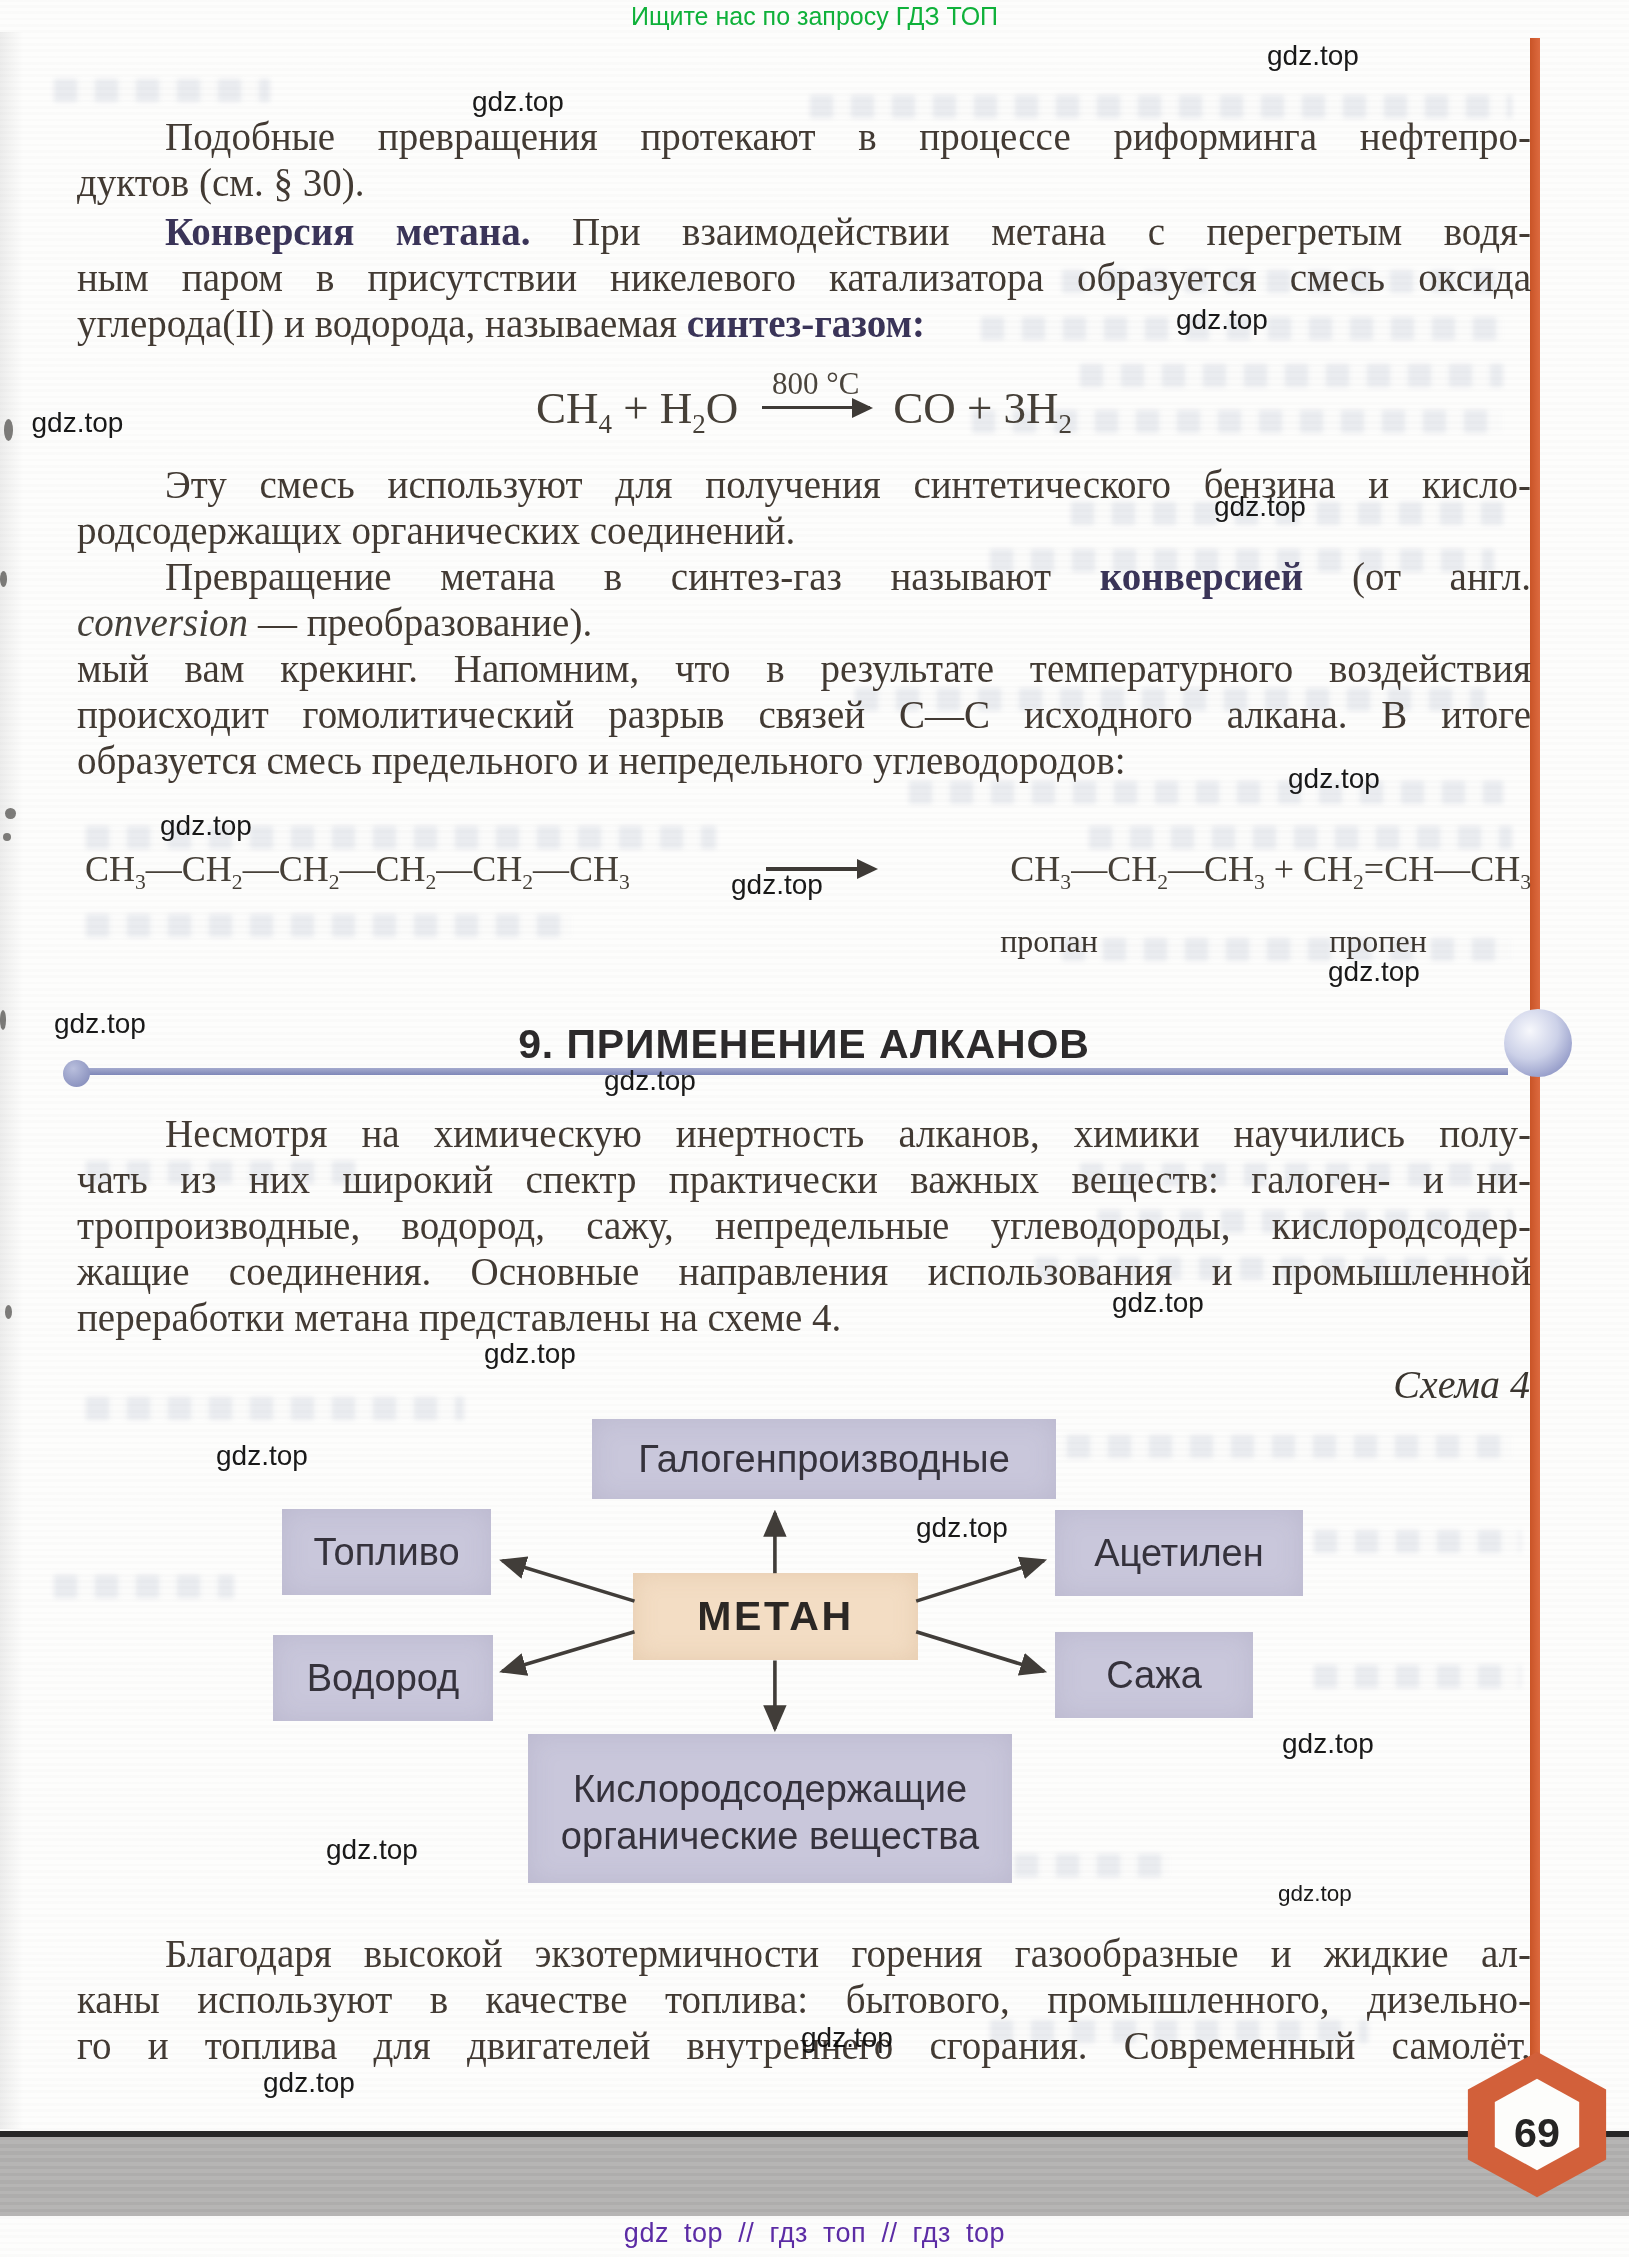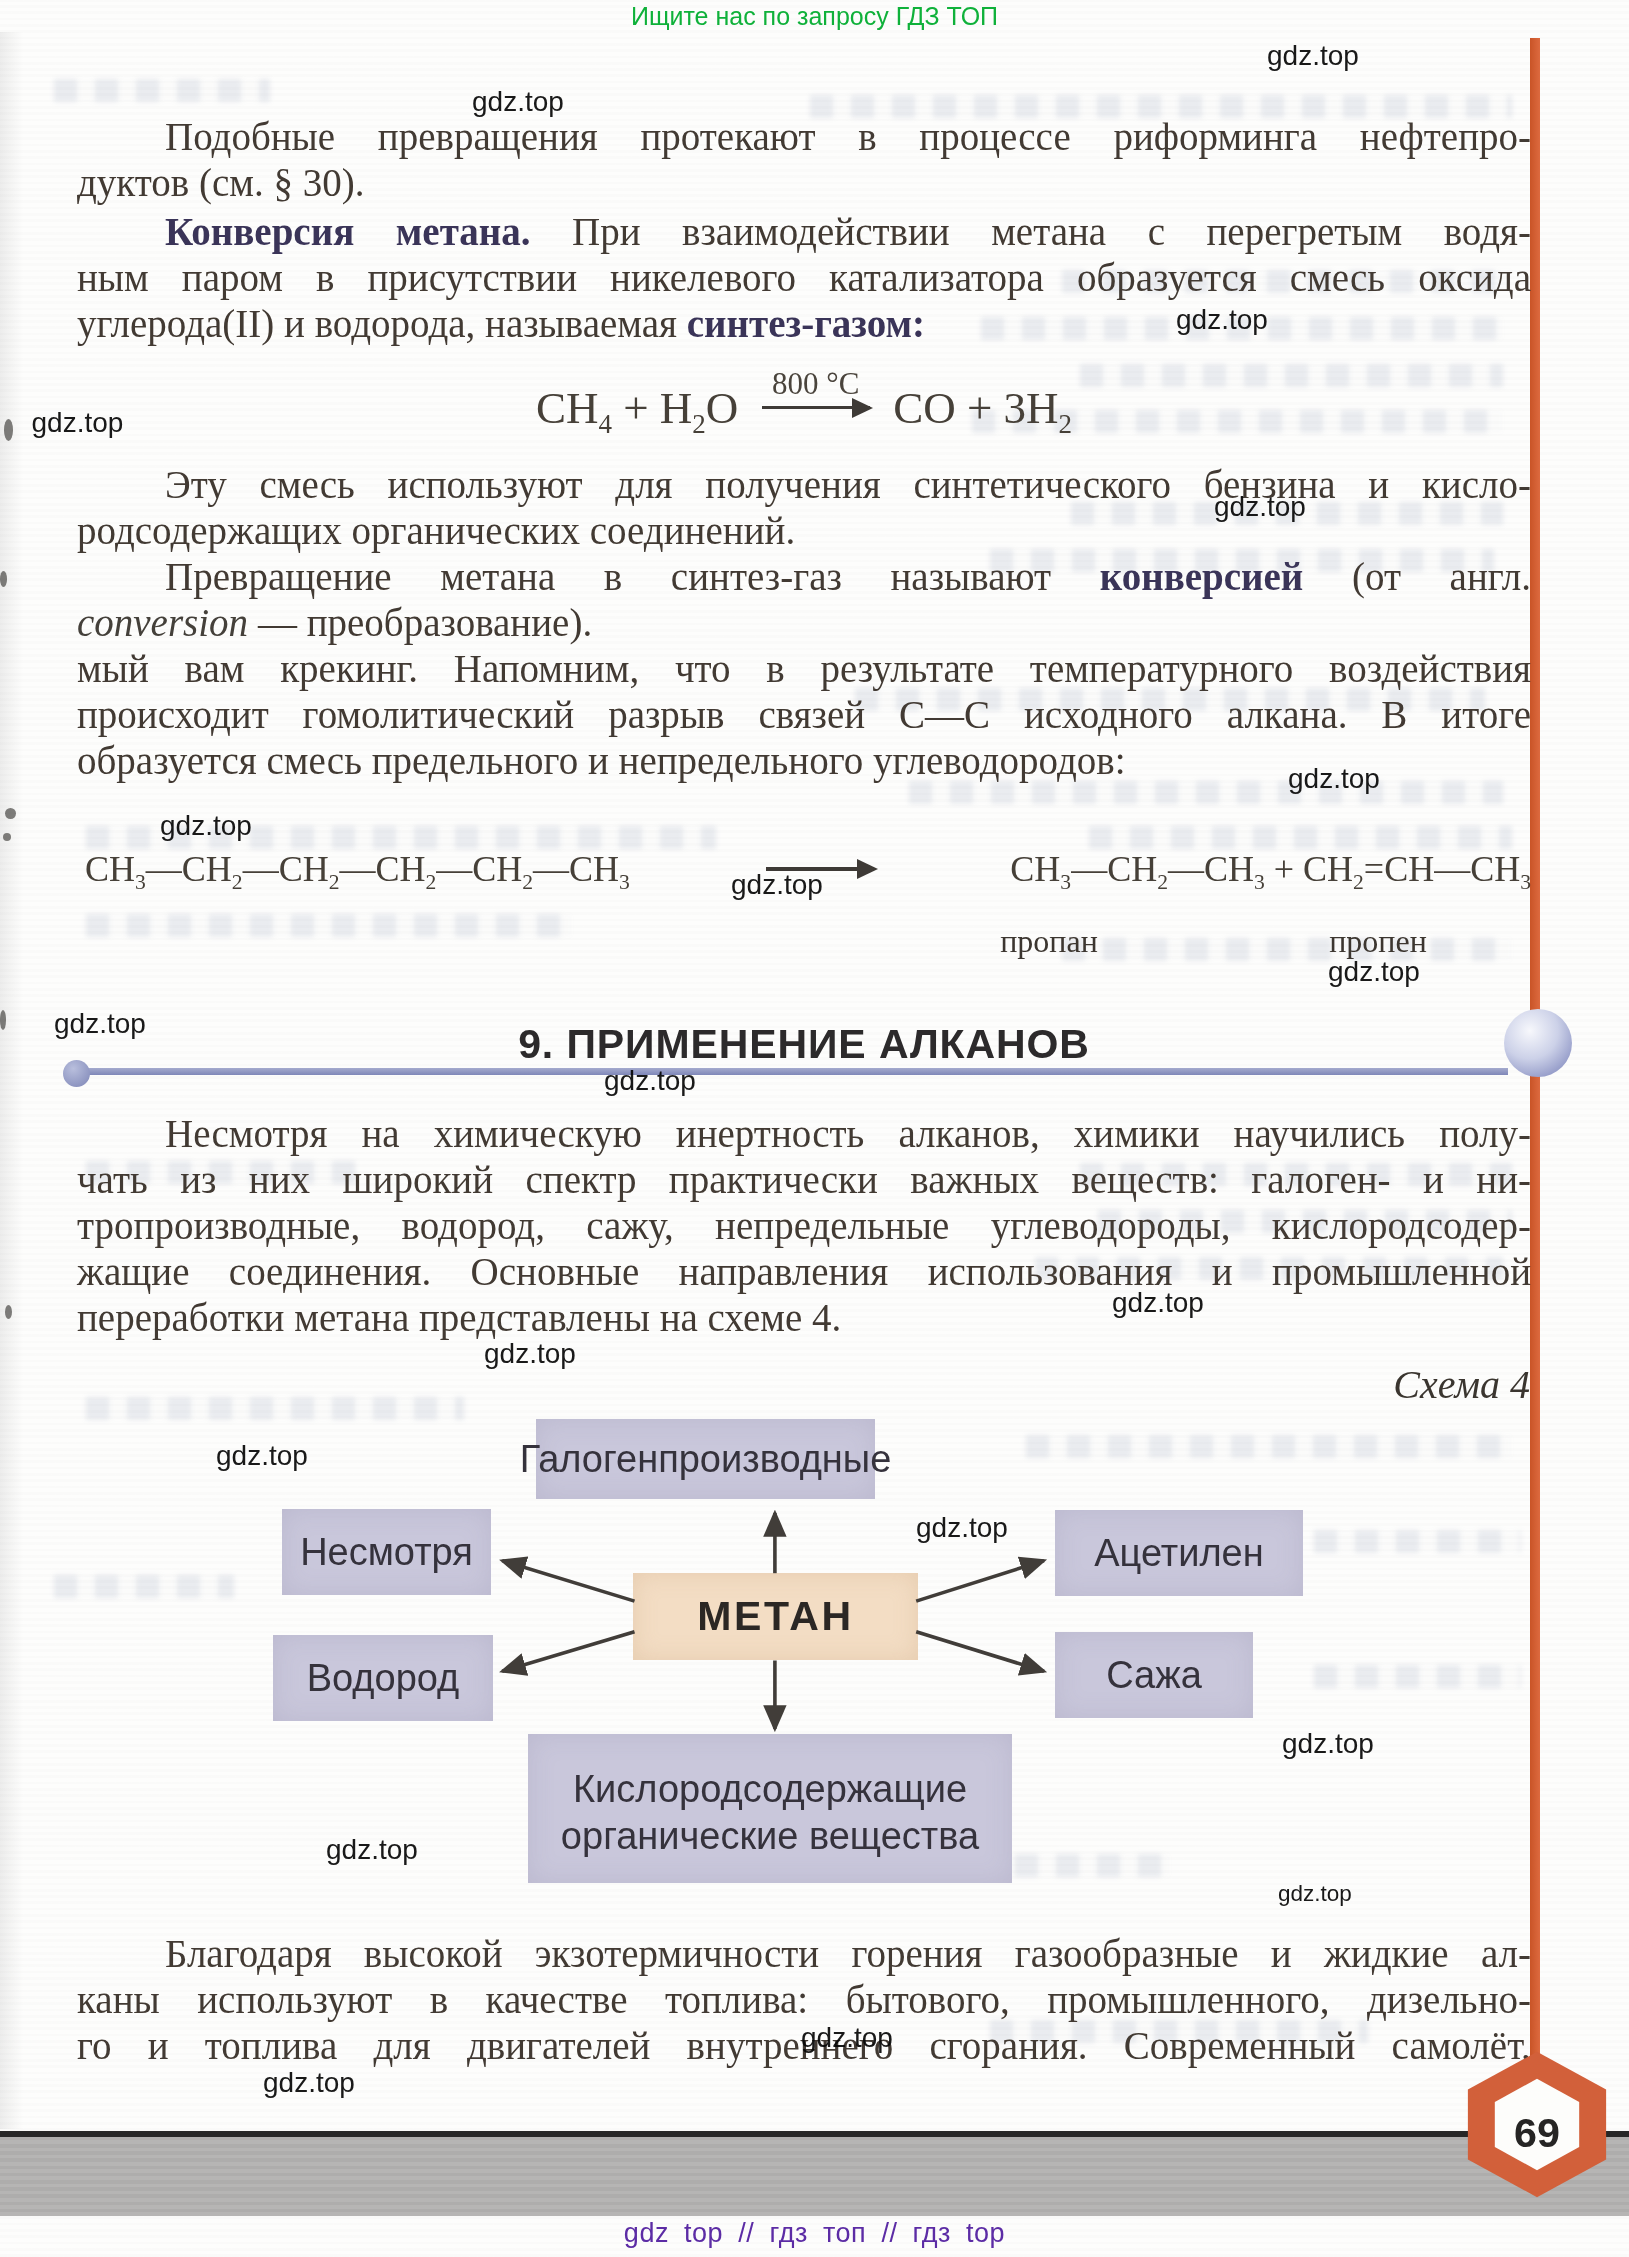--- a/index.html
+++ b/index.html
@@ -174,25 +174,25 @@
 <div class="plabel" style="left:977px;top:923px;">пропан</div>
 <div class="plabel" style="left:1306px;top:923px;">пропен</div>
 
 <div class="heading">9. ПРИМЕНЕНИЕ АЛКАНОВ</div>
 <div class="divider"></div>
 <div class="divdot"></div>
 <div class="divball"></div>
 
 <div class="scheme-caption">Схема 4</div>
 
-<div class="dbox" style="left:536px;top:1419px;width:339px;height:80px;">
+<div class="dbox" style="left:592px;top:1419px;width:464px;height:80px;">
   <span>Галогенпроизводные</span>
 </div>
 <div class="dbox" style="left:282px;top:1509px;width:209px;height:86px;">
-  <span>Несмотря</span>
+  <span>Топливо</span>
 </div>
 <div class="dbox" style="left:1055px;top:1510px;width:248px;height:86px;">
   <span>Ацетилен</span>
 </div>
 <div class="dbox methane" style="left:633px;top:1573px;width:285px;height:87px;">
   <span>МЕТАН</span>
 </div>
 <div class="dbox" style="left:273px;top:1635px;width:220px;height:86px;">
   <span>Водород</span>
 </div>

